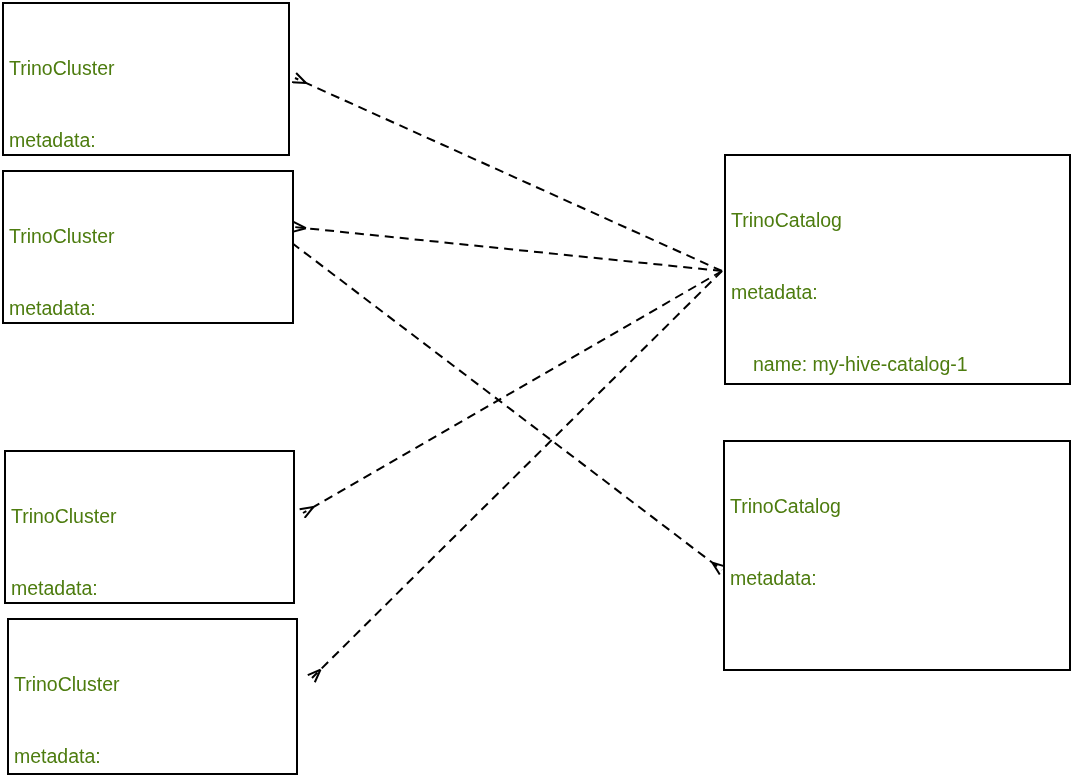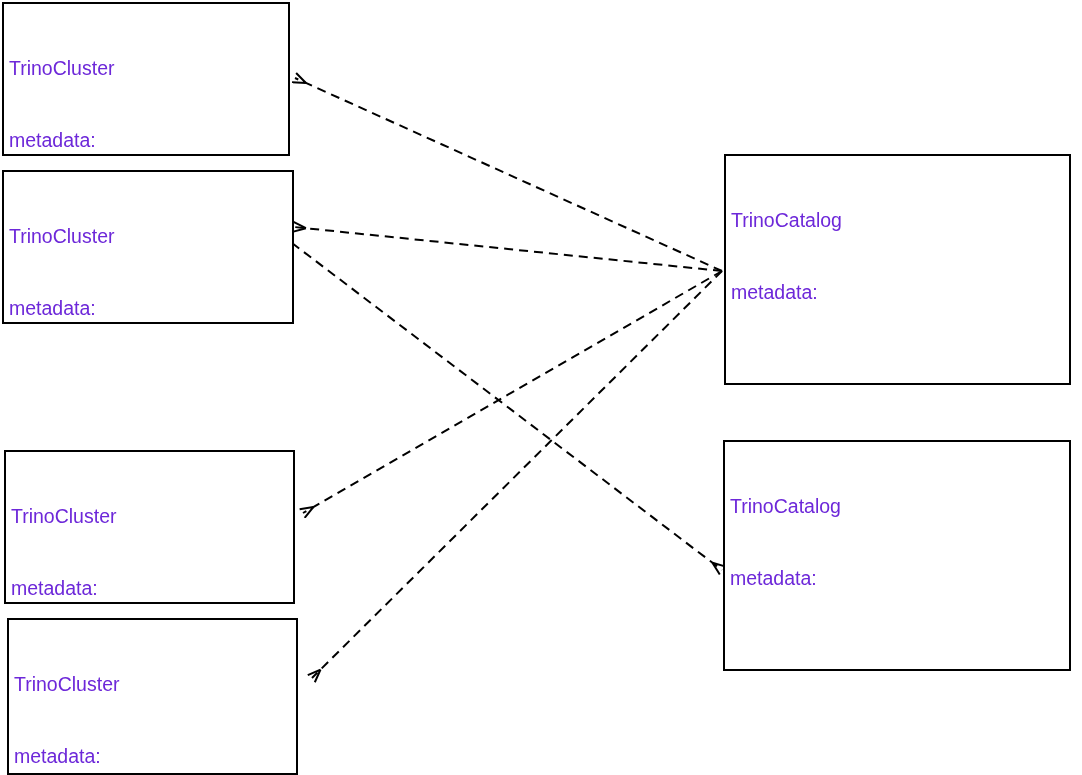--- a/index.html
+++ b/index.html
@@ -31,21 +31,21 @@
     border: 2px solid #000000;
     overflow: hidden;
   }
   .node-text {
     position: absolute;
     left: 5px;
     top: 4px;
     right: 2px;
     font-size: 19.5px;
     line-height: 24px;
-    color: #6d28d9;
+    color: #4d7c0f;
     white-space: pre;
   }
   .line {
     display: block;
     white-space: pre;
   }
   .i0 { padding-left: 0px; }
   .i1 { padding-left: 22px; }
 </style>
 </head>
@@ -108,20 +108,21 @@
       
       
       
     </div>
   </div>
 
   <div class="node" style="left:724px; top:154px; width:347px; height:231px;">
     <div class="node-text">
       <span class="line i0">TrinoCatalog</span>
       <span class="line i0">metadata:</span>
+      <span class="line i1">name: my-hive-catalog-1</span>
       
       
       
       
       
     </div>
   </div>
 
   <div class="node" style="left:723px; top:440px; width:348px; height:231px;">
     <div class="node-text">

